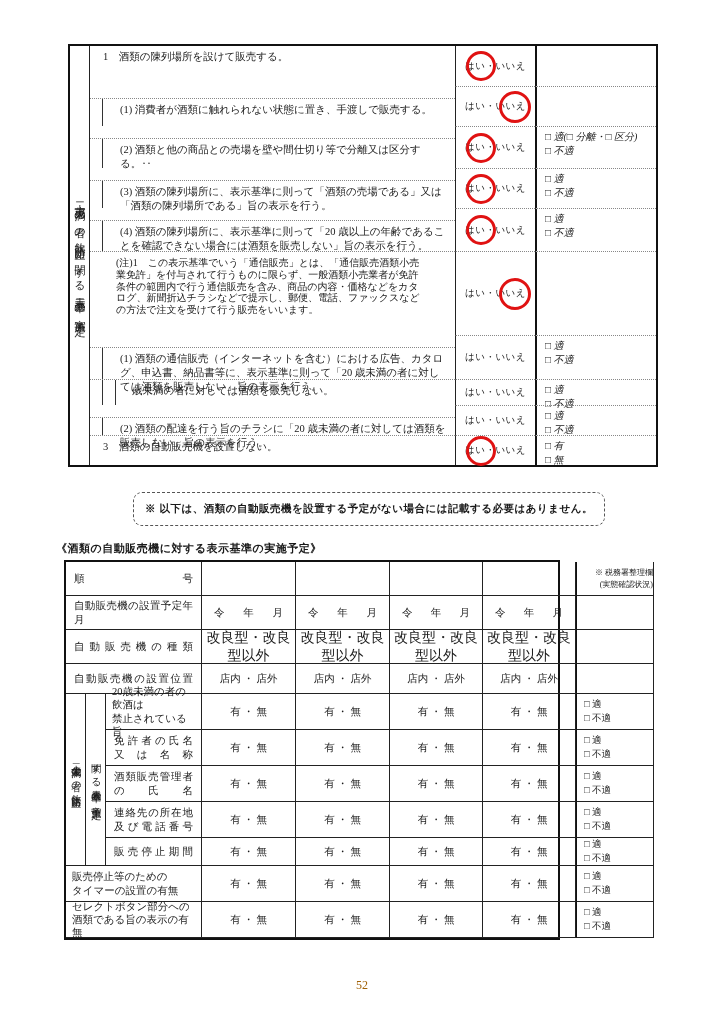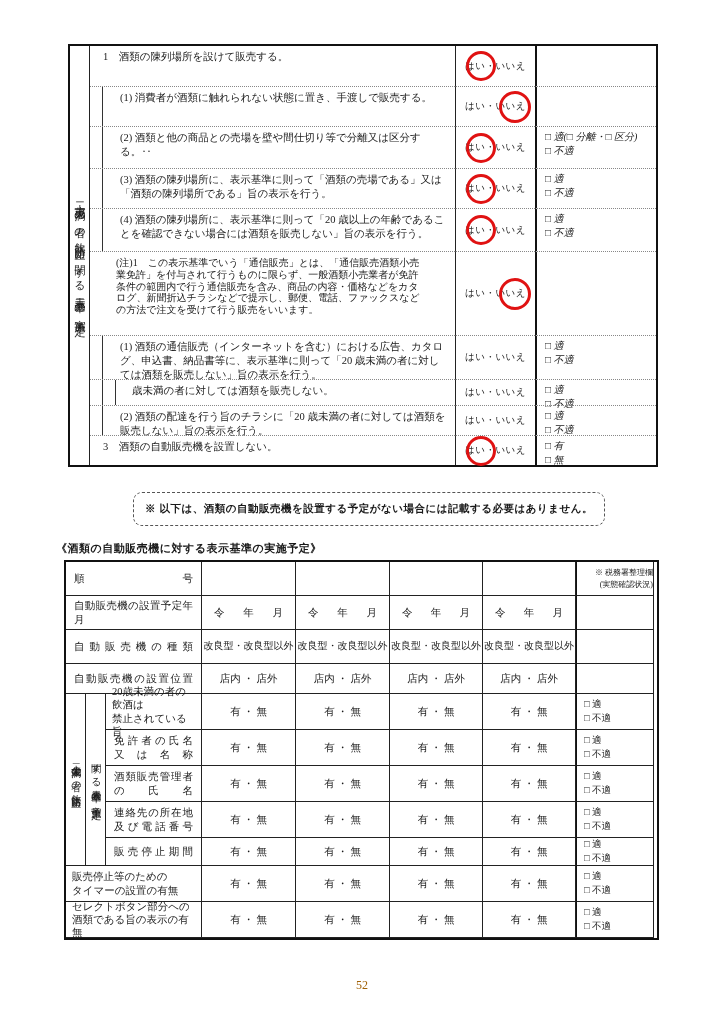--- a/index.html
+++ b/index.html
@@ -11,57 +11,57 @@
           grid-template-columns:20px 365px 80px 121px;
           grid-template-rows:40px 40px 42px 40px 43px 84px 44px 26px 30px 30px;}
   .side{grid-row:1/11;grid-column:1;writing-mode:vertical-rl;display:flex;
         align-items:center;justify-content:center;font-size:11px;letter-spacing:2px;
         border-right:1px solid #222;}
   .cell{box-sizing:border-box;border-top:1px dotted #888;position:relative;}
   .nt{border-top:none;}
   .q{padding:4px 6px 2px 13px;font-size:10.5px;line-height:1.32;}
   .q .ind-line{position:absolute;left:12px;top:0;bottom:0;border-left:1px solid #333;}
   .q .ind-line2{position:absolute;left:25px;top:0;bottom:0;border-left:1px solid #333;}
-  .ind1{padding-left:30px;}
+  .ind1{padding-left:30px;margin-top:12px;}
   .ind2{padding-left:42px;}
   .q-main{font-size:10.5px;}
   .q-note{font-size:10px;line-height:1.18;padding-left:13px;max-width:310px;margin-top:1px;}
   .q-note2{font-size:10px;line-height:1.2;padding-left:24px;margin-top:1px;}
   .ans{border-left:1px solid #222;display:flex;align-items:center;justify-content:center;
        font-size:9.5px;letter-spacing:.5px;white-space:nowrap;color:#222;}
   .as{border-left:2px solid #111;padding:3px 4px 2px 8px;font-size:10px;line-height:1.4;font-style:italic;}
   .asl{white-space:nowrap;}
   .mark{position:absolute;top:50%;transform:translateY(-50%);width:24px;height:24px;
         border:3px solid #e01212;border-radius:50%;pointer-events:none;}
   .mark.yes{left:10px;}
   .mark.no{left:43px;width:26px;height:26px;}
   
   .notice{position:absolute;left:133px;top:492px;width:472px;height:34px;box-sizing:border-box;
           border:1.5px dashed #555;border-radius:9px;display:flex;align-items:center;
           justify-content:center;font-family:"Liberation Sans",sans-serif;font-weight:bold;
           font-size:10.5px;letter-spacing:.5px;}
   
   .ltitle{position:absolute;left:56px;top:541px;font-family:"Liberation Sans",sans-serif;
           font-weight:bold;font-size:11px;letter-spacing:.5px;}
-  .ltable{position:absolute;left:64px;top:560px;width:595px;height:380px;
+  .ltable{position:absolute;left:64px;top:560px;width:496px;height:380px;
           border:2px solid #111;box-sizing:border-box;display:grid;
           grid-template-columns:20px 20px 96px 94px 94px 93px 93px 78px;
           grid-template-rows:34px 34px 34px 30px 36px 36px 36px 36px 28px 36px 36px;}
   .lc{box-sizing:border-box;border-right:1px solid #222;border-bottom:1px solid #222;
       display:flex;flex-direction:column;align-items:center;justify-content:center;
       font-size:10.5px;line-height:1.25;text-align:center;}
   .span3{grid-column:1/4;}
   .lab{padding:2px 6px;white-space:pre-line;}
   .spread{display:block;text-align:justify;text-align-last:justify;padding:0 8px;
           display:flex;flex-direction:column;justify-content:center;}
   .spread .sp-in{width:100%;text-align:justify;text-align-last:justify;white-space:pre-line;}
   .lleft{align-items:flex-start;text-align:left;}
   .dcell{font-size:10.5px;justify-content:center;}
   .dcell .sp-in{padding:0 4px;box-sizing:border-box;}
-  .small{font-size:10px;}
+  .small{font-size:14px;}
   .taxc{border-left:1.5px solid #111;align-items:flex-start;padding:2px 0 2px 7px;
         font-size:9.5px;line-height:1.45;justify-content:center;}
   .taxh{font-size:8px;line-height:1.5;align-items:flex-end;padding-left:9px;}
   .stripA{grid-column:1;grid-row:5/10;}
   .stripB{grid-column:2;grid-row:5/10;}
   .vstrip{writing-mode:vertical-rl;font-size:10px;letter-spacing:1px;
           display:flex;align-items:center;justify-content:center;}
   .pageno{position:absolute;left:0;right:0;top:978px;text-align:center;font-size:12px;color:#a16207;}
 </style>
 </head>

